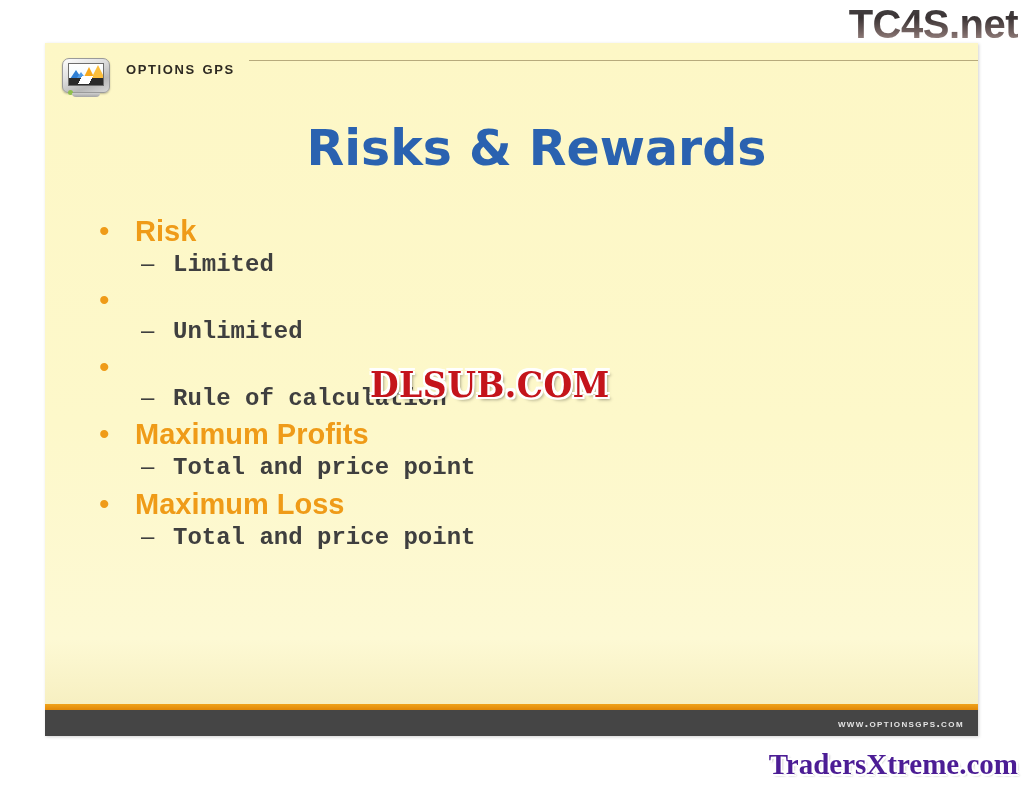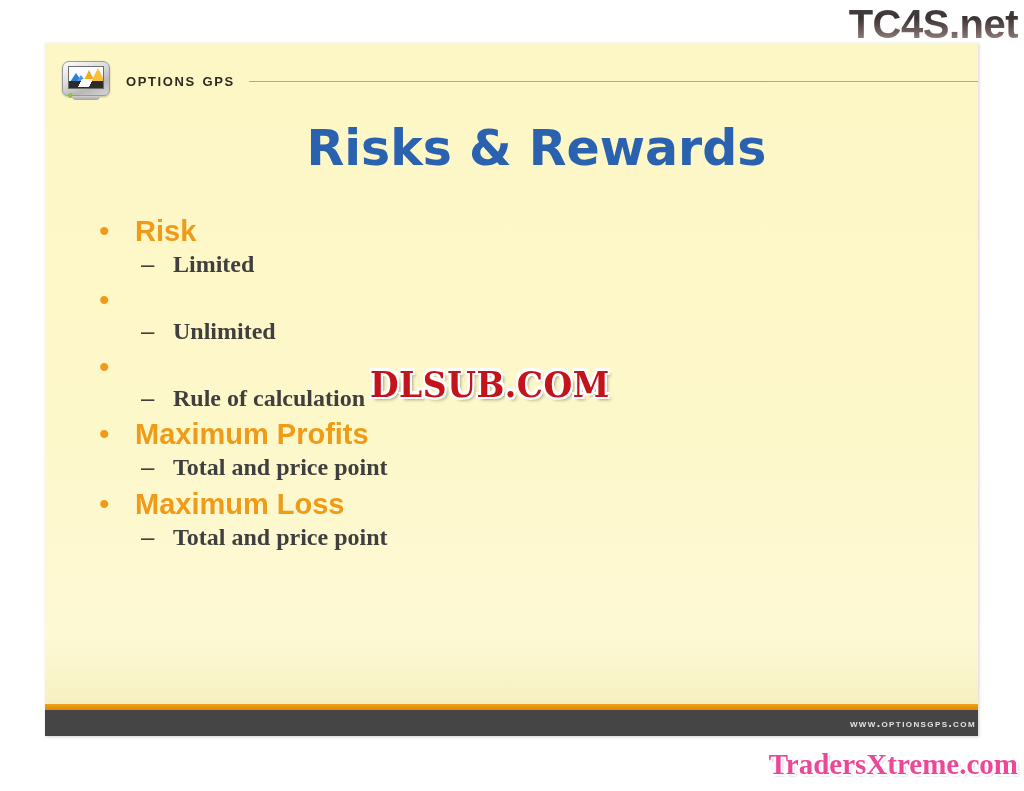--- a/index.html
+++ b/index.html
@@ -52,21 +52,21 @@
   }
 
   
   .slide-header {
     position: absolute;
     left: 0;
     top: 14px;
     width: 100%;
     height: 46px;
     display: flex;
-    align-items: center;
+    align-items: flex-start;
   }
   .gps-logo {
     margin-left: 15px;
     width: 54px;
     height: 40px;
     position: relative;
     flex: 0 0 auto;
   }
   .gps-logo .shell {
     position: absolute;
@@ -217,21 +217,21 @@
     margin-left: 48px;
   }
   .lvl2 .marker {
     width: 32px;
     flex: 0 0 auto;
     font-size: 24px;
     line-height: 1;
     color: #3f3f3f;
   }
   .lvl2 .text {
-    font-family: Liberation Serif, serif;
+    font-family: Liberation Mono, monospace;
     font-size: 24px;
     font-weight: bold;
     color: #3f3f3f;
     line-height: 1.15;
   }
 
   
   .watermark {
     position: absolute;
     left: 325px;
@@ -265,42 +265,41 @@
   .footer-bar {
     position: absolute;
     left: 0;
     bottom: 0;
     width: 100%;
     height: 26px;
     background: #454545;
     display: flex;
     align-items: center;
     justify-content: flex-end;
-    padding-left: 12px;
   }
   .footer-url {
     font-family: "Liberation Sans", sans-serif;
     font-size: 12px;
     font-weight: bold;
     color: #e3e3e3;
     letter-spacing: 1.4px;
     font-variant: small-caps;
     text-transform: lowercase;
     margin-right: 14px;
   }
 
   
   .tx-brand {
     position: absolute;
     right: 6px;
     bottom: 10px;
     font-family: "Liberation Serif", serif;
     font-size: 29px;
     font-weight: bold;
-    color: #ec4899;
+    color: #4c1d95;
     letter-spacing: 0px;
     text-shadow:
        1.6px 0 0 #ffffff, -1.6px 0 0 #ffffff,
        0 1.6px 0 #ffffff, 0 -1.6px 0 #ffffff,
        1.6px 1.6px 0 #ffffff, -1.6px -1.6px 0 #ffffff,
        1.6px -1.6px 0 #ffffff, -1.6px 1.6px 0 #ffffff,
        2px 2px 2px rgba(0,0,0,0.3);
     z-index: 40;
   }
 </style>

